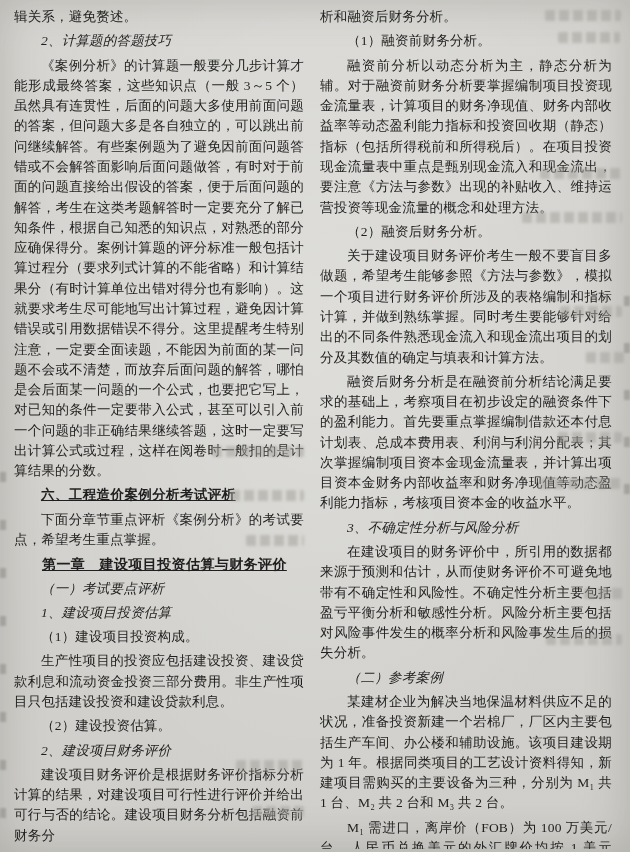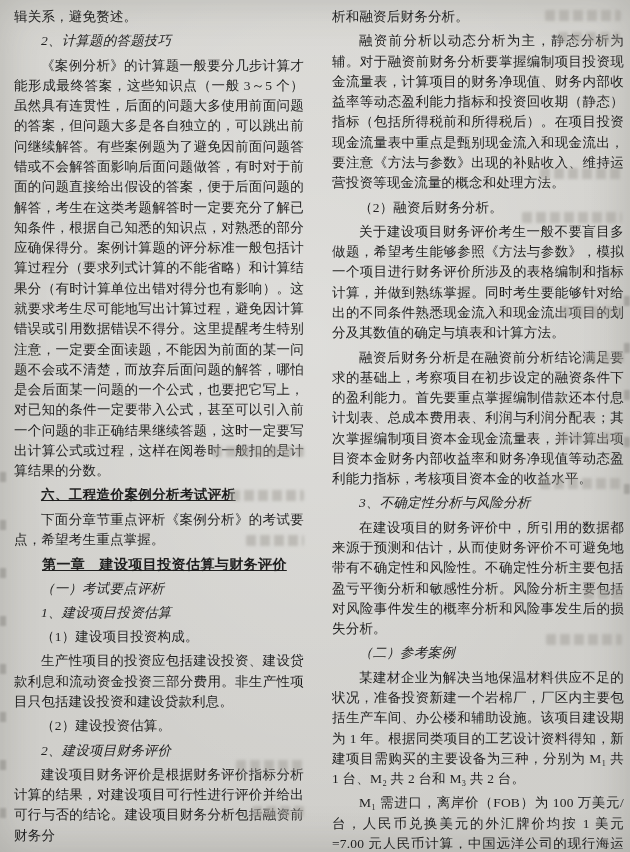--- a/index.html
+++ b/index.html
@@ -15,21 +15,21 @@
       radial-gradient(ellipse at 50% 40%, rgba(255,255,255,.25), rgba(0,0,0,0) 70%),
       linear-gradient(180deg,#d7d6d2 0%, var(--paper) 30%, #cfcecA 100%);
     background-color:var(--paper);
     box-shadow:inset 0 0 46px rgba(60,58,52,.22);
     font-family:"Liberation Serif","DejaVu Serif",serif;
   }
   .column{
     position:absolute;top:3px;height:846px;overflow:hidden;
   }
   .column.left{left:10px;width:298px;}
-  .column.right{left:328px;width:300px;}
+  .column.right{left:316px;width:300px;}
   p{
     margin:4px;
     font-size:13.5px;
     line-height:20.28px;
     text-align:justify;
     color:var(--ink);
     letter-spacing:.2px;
   }
   .para,.h-kai,.h-bold,.h-chapter{text-indent:2em;}
   .cont{text-indent:0;}
@@ -66,20 +66,21 @@
   <p class="h-kai">1、建设项目投资估算</p>
   <p class="para">（1）建设项目投资构成。</p>
   <p class="para">生产性项目的投资应包括建设投资、建设贷款利息和流动资金投资三部分费用。非生产性项目只包括建设投资和建设贷款利息。</p>
   <p class="para">（2）建设投资估算。</p>
   <p class="h-kai">2、建设项目财务评价</p>
   <p class="para">建设项目财务评价是根据财务评价指标分析计算的结果，对建设项目可行性进行评价并给出可行与否的结论。建设项目财务分析包括融资前财务分</p>
 </div>
 
 <div class="column right">
   <p class="cont">析和融资后财务分析。</p>
+  <p class="para">（1）融资前财务分析。</p>
   <p class="para">融资前分析以动态分析为主，静态分析为辅。对于融资前财务分析要掌握编制项目投资现金流量表，计算项目的财务净现值、财务内部收益率等动态盈利能力指标和投资回收期（静态）指标（包括所得税前和所得税后）。在项目投资现金流量表中重点是甄别现金流入和现金流出，要注意《方法与参数》出现的补贴收入、维持运营投资等现金流量的概念和处理方法。</p>
   <p class="para">（2）融资后财务分析。</p>
   <p class="para">关于建设项目财务评价考生一般不要盲目多做题，希望考生能够参照《方法与参数》，模拟一个项目进行财务评价所涉及的表格编制和指标计算，并做到熟练掌握。同时考生要能够针对给出的不同条件熟悉现金流入和现金流出项目的划分及其数值的确定与填表和计算方法。</p>
   <p class="para">融资后财务分析是在融资前分析结论满足要求的基础上，考察项目在初步设定的融资条件下的盈利能力。首先要重点掌握编制借款还本付息计划表、总成本费用表、利润与利润分配表；其次掌握编制项目资本金现金流量表，并计算出项目资本金财务内部收益率和财务净现值等动态盈利能力指标，考核项目资本金的收益水平。</p>
   <p class="h-kai">3、不确定性分析与风险分析</p>
   <p class="para">在建设项目的财务评价中，所引用的数据都来源于预测和估计，从而使财务评价不可避免地带有不确定性和风险性。不确定性分析主要包括盈亏平衡分析和敏感性分析。风险分析主要包括对风险事件发生的概率分析和风险事发生后的损失分析。</p>
   <p class="h-kai">（二）参考案例</p>
   <p class="para">某建材企业为解决当地保温材料供应不足的状况，准备投资新建一个岩棉厂，厂区内主要包括生产车间、办公楼和辅助设施。该项目建设期为 1 年。根据同类项目的工艺设计资料得知，新建项目需购买的主要设备为三种，分别为 M₁ 共 1 台、M₂ 共 2 台和 M₃ 共 2 台。</p>
   <p class="para">M₁ 需进口，离岸价（FOB）为 100 万美元/台，人民币兑换美元的外汇牌价均按 1 美元=7.00 元人民币计算，中国远洋公司的现行海运费率 6%，海运保险费率 3.5‰，现行外贸手续费率、中国银行财务手续费率、增值税率和关税税率分别按 1.5%、5‰、</p>
 </div>

